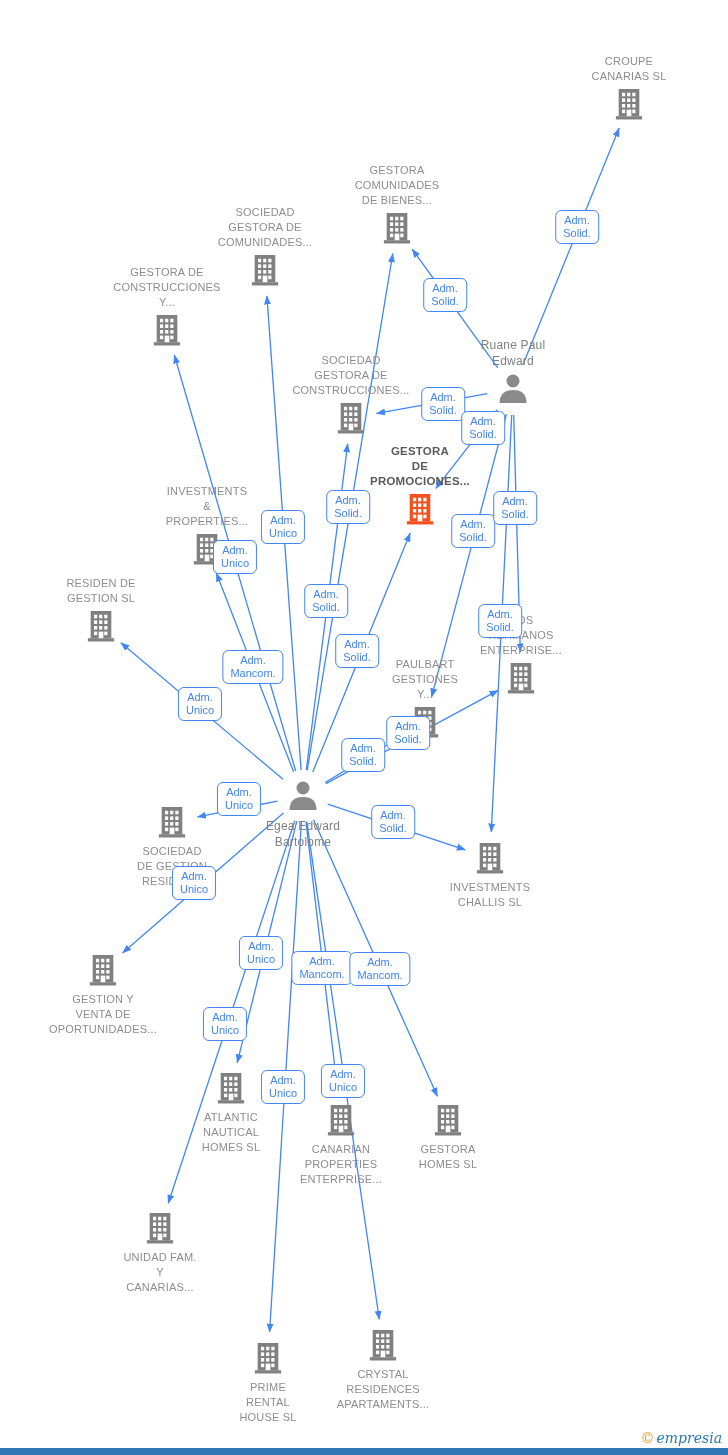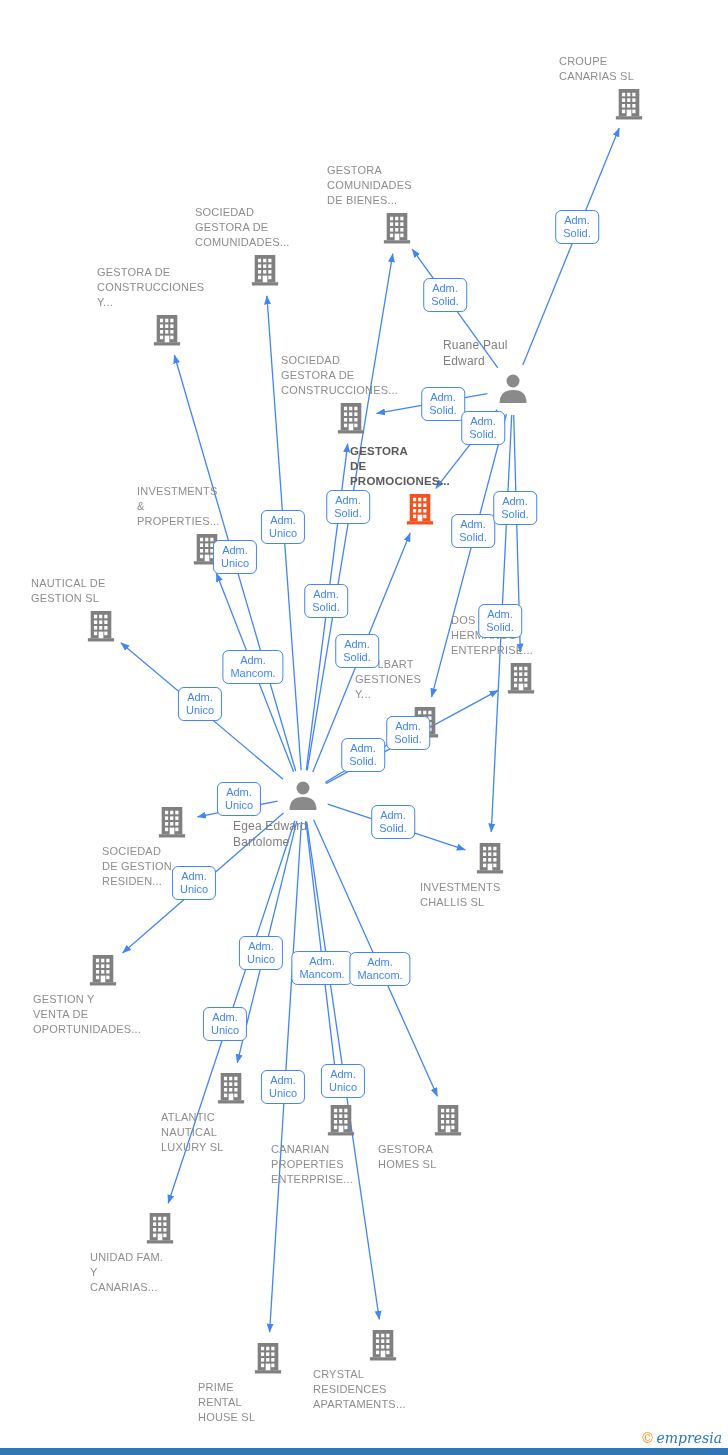--- a/index.html
+++ b/index.html
@@ -6,21 +6,21 @@
   .canvas{
     position:relative;width:728px;height:1455px;background:#ffffff;
     font-family:"Liberation Sans", sans-serif;overflow:hidden;
   }
   .edges{position:absolute;left:0;top:0;z-index:1;}
   .nodes-layer{position:absolute;left:0;top:0;width:100%;height:100%;z-index:2;pointer-events:none;}
   .edge-labels-layer{position:absolute;left:0;top:0;width:100%;height:100%;z-index:3;pointer-events:none;}
   .node{position:absolute;width:0;height:0;pointer-events:auto;}
   .node .icon{position:absolute;left:0;top:0;transform:translate(-50%,-50%);line-height:0;}
   .node .label{
-    position:absolute;left:-70px;width:140px;
+    position:absolute;left:-70px;width:140px;text-align:center;
     font-size:11px;line-height:15px;color:#8d8d8d;white-space:pre-line;letter-spacing:.2px;
   }
   .node .label.above{bottom:20px;}
   .node .label.below{top:22px;}
   .node.company_highlight .label{font-weight:bold;color:#5a5a5a;font-size:11.5px;}
   .node.person .label{color:#7f7f7f;font-size:12px;line-height:16px;}
   .edge-label{
     position:absolute;transform:translate(-50%,-50%);
     background:#ffffff;border:1px solid #4285f4;border-radius:6px;
     color:#4285f4;font-size:11px;line-height:13px;padding:3px 7px;
@@ -235,21 +235,21 @@
             <rect x="19.5" y="5" width="3.4" height="3.8" fill="#fff"></rect>
             <rect x="8.5" y="11" width="3.4" height="3.8" fill="#fff"></rect>
             <rect x="14" y="11" width="3.4" height="3.8" fill="#fff"></rect>
             <rect x="19.5" y="11" width="3.4" height="3.8" fill="#fff"></rect>
             <rect x="8.5" y="17" width="3.4" height="3.8" fill="#fff"></rect>
             <rect x="14" y="17" width="3.4" height="3.8" fill="#fff"></rect>
             <rect x="19.5" y="17" width="3.4" height="3.8" fill="#fff"></rect>
             <rect x="8.5" y="23" width="3.4" height="3.8" fill="#fff"></rect>
             <rect x="19.5" y="23" width="3.4" height="3.8" fill="#fff"></rect>
           </svg></div>
-        <div class="label above">NAUTICAL DE
+        <div class="label above">RESIDEN DE
 GESTION SL</div>
       </div>
       <div class="node company" style="left: 521px; top: 678px;">
         <div class="icon"><svg width="30" height="33" viewBox="0 0 32 34">
             <rect x="5" y="1" width="22" height="29" fill="#808080"></rect>
             <rect x="2" y="30" width="28" height="3.5" fill="#808080"></rect>
             <rect x="13.5" y="23" width="5" height="7" fill="#fff"></rect>
             <rect x="8.5" y="5" width="3.4" height="3.8" fill="#fff"></rect>
             <rect x="14" y="5" width="3.4" height="3.8" fill="#fff"></rect>
             <rect x="19.5" y="5" width="3.4" height="3.8" fill="#fff"></rect>
@@ -369,21 +369,21 @@
             <rect x="14" y="11" width="3.4" height="3.8" fill="#fff"></rect>
             <rect x="19.5" y="11" width="3.4" height="3.8" fill="#fff"></rect>
             <rect x="8.5" y="17" width="3.4" height="3.8" fill="#fff"></rect>
             <rect x="14" y="17" width="3.4" height="3.8" fill="#fff"></rect>
             <rect x="19.5" y="17" width="3.4" height="3.8" fill="#fff"></rect>
             <rect x="8.5" y="23" width="3.4" height="3.8" fill="#fff"></rect>
             <rect x="19.5" y="23" width="3.4" height="3.8" fill="#fff"></rect>
           </svg></div>
         <div class="label below">ATLANTIC
 NAUTICAL
-LUXURY SL</div>
+HOMES SL</div>
       </div>
       <div class="node company" style="left: 341px; top: 1120px;">
         <div class="icon"><svg width="30" height="33" viewBox="0 0 32 34">
             <rect x="5" y="1" width="22" height="29" fill="#808080"></rect>
             <rect x="2" y="30" width="28" height="3.5" fill="#808080"></rect>
             <rect x="13.5" y="23" width="5" height="7" fill="#fff"></rect>
             <rect x="8.5" y="5" width="3.4" height="3.8" fill="#fff"></rect>
             <rect x="14" y="5" width="3.4" height="3.8" fill="#fff"></rect>
             <rect x="19.5" y="5" width="3.4" height="3.8" fill="#fff"></rect>
             <rect x="8.5" y="11" width="3.4" height="3.8" fill="#fff"></rect>

